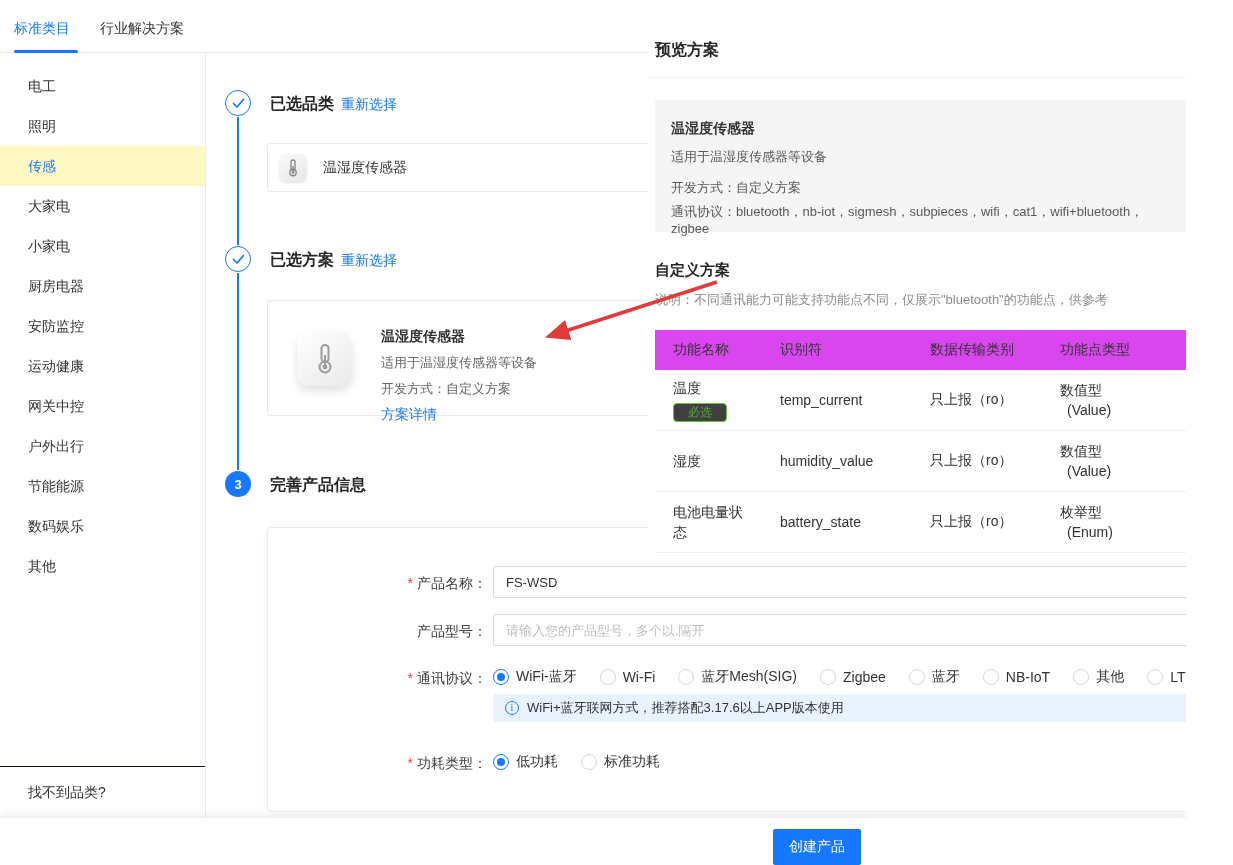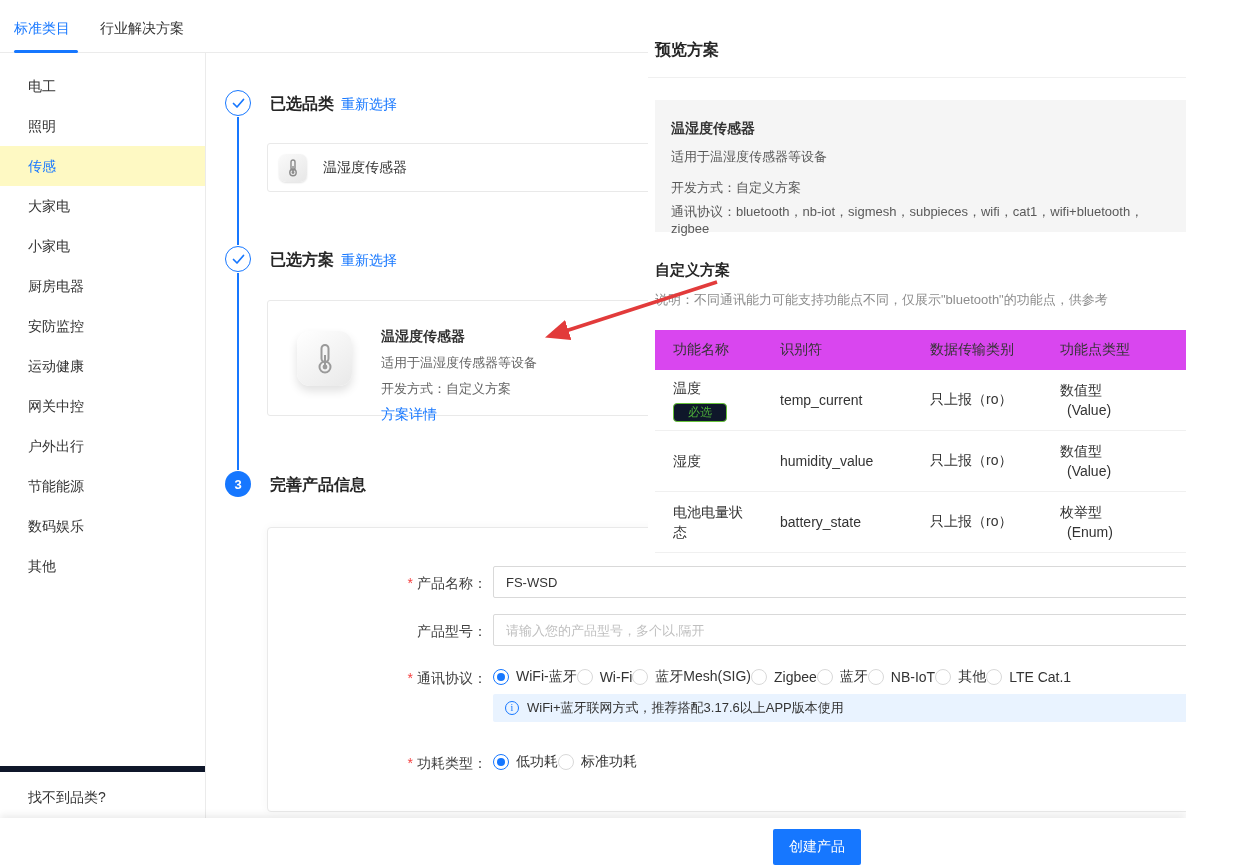--- a/index.html
+++ b/index.html
@@ -12,21 +12,21 @@
   .tabbar { position:absolute; left:0; top:0; right:0; height:53px; border-bottom:1px solid #ebebeb; background:#fff; z-index:5; }
   .tab { position:absolute; top:20px; font-size:14px; color:#333; cursor:pointer; }
   .tab1 { left:14px; color:#1677ff; }
   .tab2 { left:100px; }
   .tab-underline { position:absolute; left:14px; top:50px; width:64px; height:3px; background:#1677ff; border-radius:2px; }
   
   .sidebar { position:absolute; left:0; top:53px; width:206px; height:765px; border-right:1px solid #ebebeb; background:#fff; z-index:5; }
   .side-list { position:absolute; top:13px; left:0; right:0; }
   .side-item { height:40px; line-height:40px; padding-left:28px; font-size:14px; color:#333; cursor:pointer; }
   .side-item.selected { background:#fef9c3; color:#1677ff; }
-  .side-footer { position:absolute; left:0; right:0; bottom:0; height:52px; border-top:6px solid #0f172a; padding:17px 0 0 28px; font-size:14px; color:#333; cursor:pointer; }
+  .side-footer { position:absolute; left:0; right:0; bottom:0; height:52px; border-top:1px solid #0f172a; padding:17px 0 0 28px; font-size:14px; color:#333; cursor:pointer; }
   
   .vline { position:absolute; left:237px; width:2px; background:#1677ff; z-index:1; }
   .vl1 { top:117px; height:128px; }
   .vl2 { top:273px; height:197px; }
   .step-circle { position:absolute; left:225px; width:26px; height:26px; border-radius:50%; z-index:2; display:flex; align-items:center; justify-content:center; background:#fff; }
   .step-check { border:1.5px solid #1677ff; color:#1677ff; }
   .sc1 { top:90px; } .sc2 { top:246px; }
   .step-num { top:471px; background:#1677ff; color:#fff; font-size:13px; font-weight:bold; }
   .step-title { position:absolute; font-size:16px; font-weight:bold; color:#262626;text-align:center; }
   .st1 { left:270px; top:94px; } .st2 { left:270px; top:250px; } .st3 { left:270px; top:475px; }
@@ -46,21 +46,21 @@
   .card2-desc, .card2-dev { font-size:13px; color:#666; margin-top:8px; }
   .card2-link { font-size:14px; color:#1677ff; margin-top:8px; cursor:pointer; }
   
   .form-card { position:absolute; left:267px; top:527px; width:990px; height:285px; background:#fff; border:1px solid #e9e9e9; border-radius:4px; box-shadow:0 0 10px rgba(0,0,0,.04); z-index:1; }
   .flabel { position:absolute; left:257px; width:230px; text-align:right; font-size:14px; color:#404040; z-index:2; }
   .req { color:#f53f3f; margin-right:4px; }
   .lb1 { top:575px; } .lb2 { top:623px; } .lb3 { top:670px; } .lb4 { top:755px; }
   .tinput { position:absolute; left:493px; width:762px; height:32px; border:1px solid #d9d9d9; border-radius:2px; padding:0 12px; font-size:13px; color:#333; outline:none; background:#fff; z-index:2; font-family:"Liberation Sans",sans-serif; }
   .tinput::placeholder { color:#bfbfbf; }
   .in1 { top:566px; } .in2 { top:614px; }
-  .radio-row { position:absolute; left:493px; display:flex; align-items:center; z-index:2; }
+  .radio-row { position:absolute; left:493px; display:flex; gap:23px; align-items:center; z-index:2; }
   .rr1 { top:668px; } .rr2 { top:753px; }
   .radio-opt { display:flex; align-items:center; gap:7px; font-size:14px; color:#333; cursor:pointer; white-space:nowrap; }
   .rdot { width:16px; height:16px; border-radius:50%; border:1px solid #d9d9d9; background:#fff; display:flex; align-items:center; justify-content:center; }
   .rdot.checked { border:1px solid #1677ff; }
   .rdot.checked::after { content:""; width:8px; height:8px; border-radius:50%; background:#1677ff; }
   .infobox { position:absolute; left:493px; top:694px; width:762px; height:28px; background:#e9f3ff; border-radius:2px; display:flex; align-items:center; gap:8px; padding-left:12px; font-size:13px; color:#333; z-index:2; }
   .i-icon { width:14px; height:14px; border-radius:50%; border:1px solid #1677ff; color:#1677ff; font-size:10px; line-height:12px; text-align:center; font-family:"Liberation Serif",serif; flex:0 0 auto; }
   
   .bottombar { position:absolute; left:0; bottom:0; width:100%; height:47px; background:#fff; box-shadow:0 -3px 7px rgba(0,0,0,.08); z-index:20; }
   .create-btn { position:absolute; left:773px; top:829px; width:88px; height:36px; background:#1677ff; color:#fff; border:none; border-radius:2px; font-size:14px; cursor:pointer; z-index:21; font-family:"Liberation Sans",sans-serif; }
@@ -75,21 +75,21 @@
   .pv-proto { font-size:13px; color:#595959; margin-top:6px; }
   .pv-func-h { position:absolute; left:7px; top:261px; font-size:15px; font-weight:600; color:#262626; }
   .pv-note { position:absolute; left:7px; top:291px; font-size:13px; color:#8c8c8c; }
   .pv-table { position:absolute; left:7px; top:330px; width:535px; }
   .tgrid { display:grid; grid-template-columns:107px 150px 130px 148px; align-items:center; }
   .thead { height:40px; background:#d946ef; font-size:14px; color:#333; }
   .thead > div { padding-left:18px; }
   .trow { height:61px; border-bottom:1px solid #f0f0f0; font-size:14px; color:#333; }
   .trow > div { padding-left:18px; padding-right:6px; }
   .fname { display:flex; align-items:center; flex-wrap:wrap; gap:5px; line-height:20px; }
-  .badge { border:1px solid #67c23a; color:#4cae3a; font-size:12px; padding:0 14px; line-height:17px; border-radius:4px; background:#0f172a; }
+  .badge { border:1px solid #67c23a; color:#4cae3a; font-size:12px; padding:0 14px; line-height:17px; border-radius:4px; background:#404040; }
   .tcell-type div { line-height:20px; }
   .tcell-type .l2 { padding-left:7px; }
   
   .arrow-svg { position:absolute; left:534px; top:272px; z-index:30; pointer-events:none; }
   .icon-svg { display:block; }
 </style>
 </head>
 <body>
 
 <div class="page">

